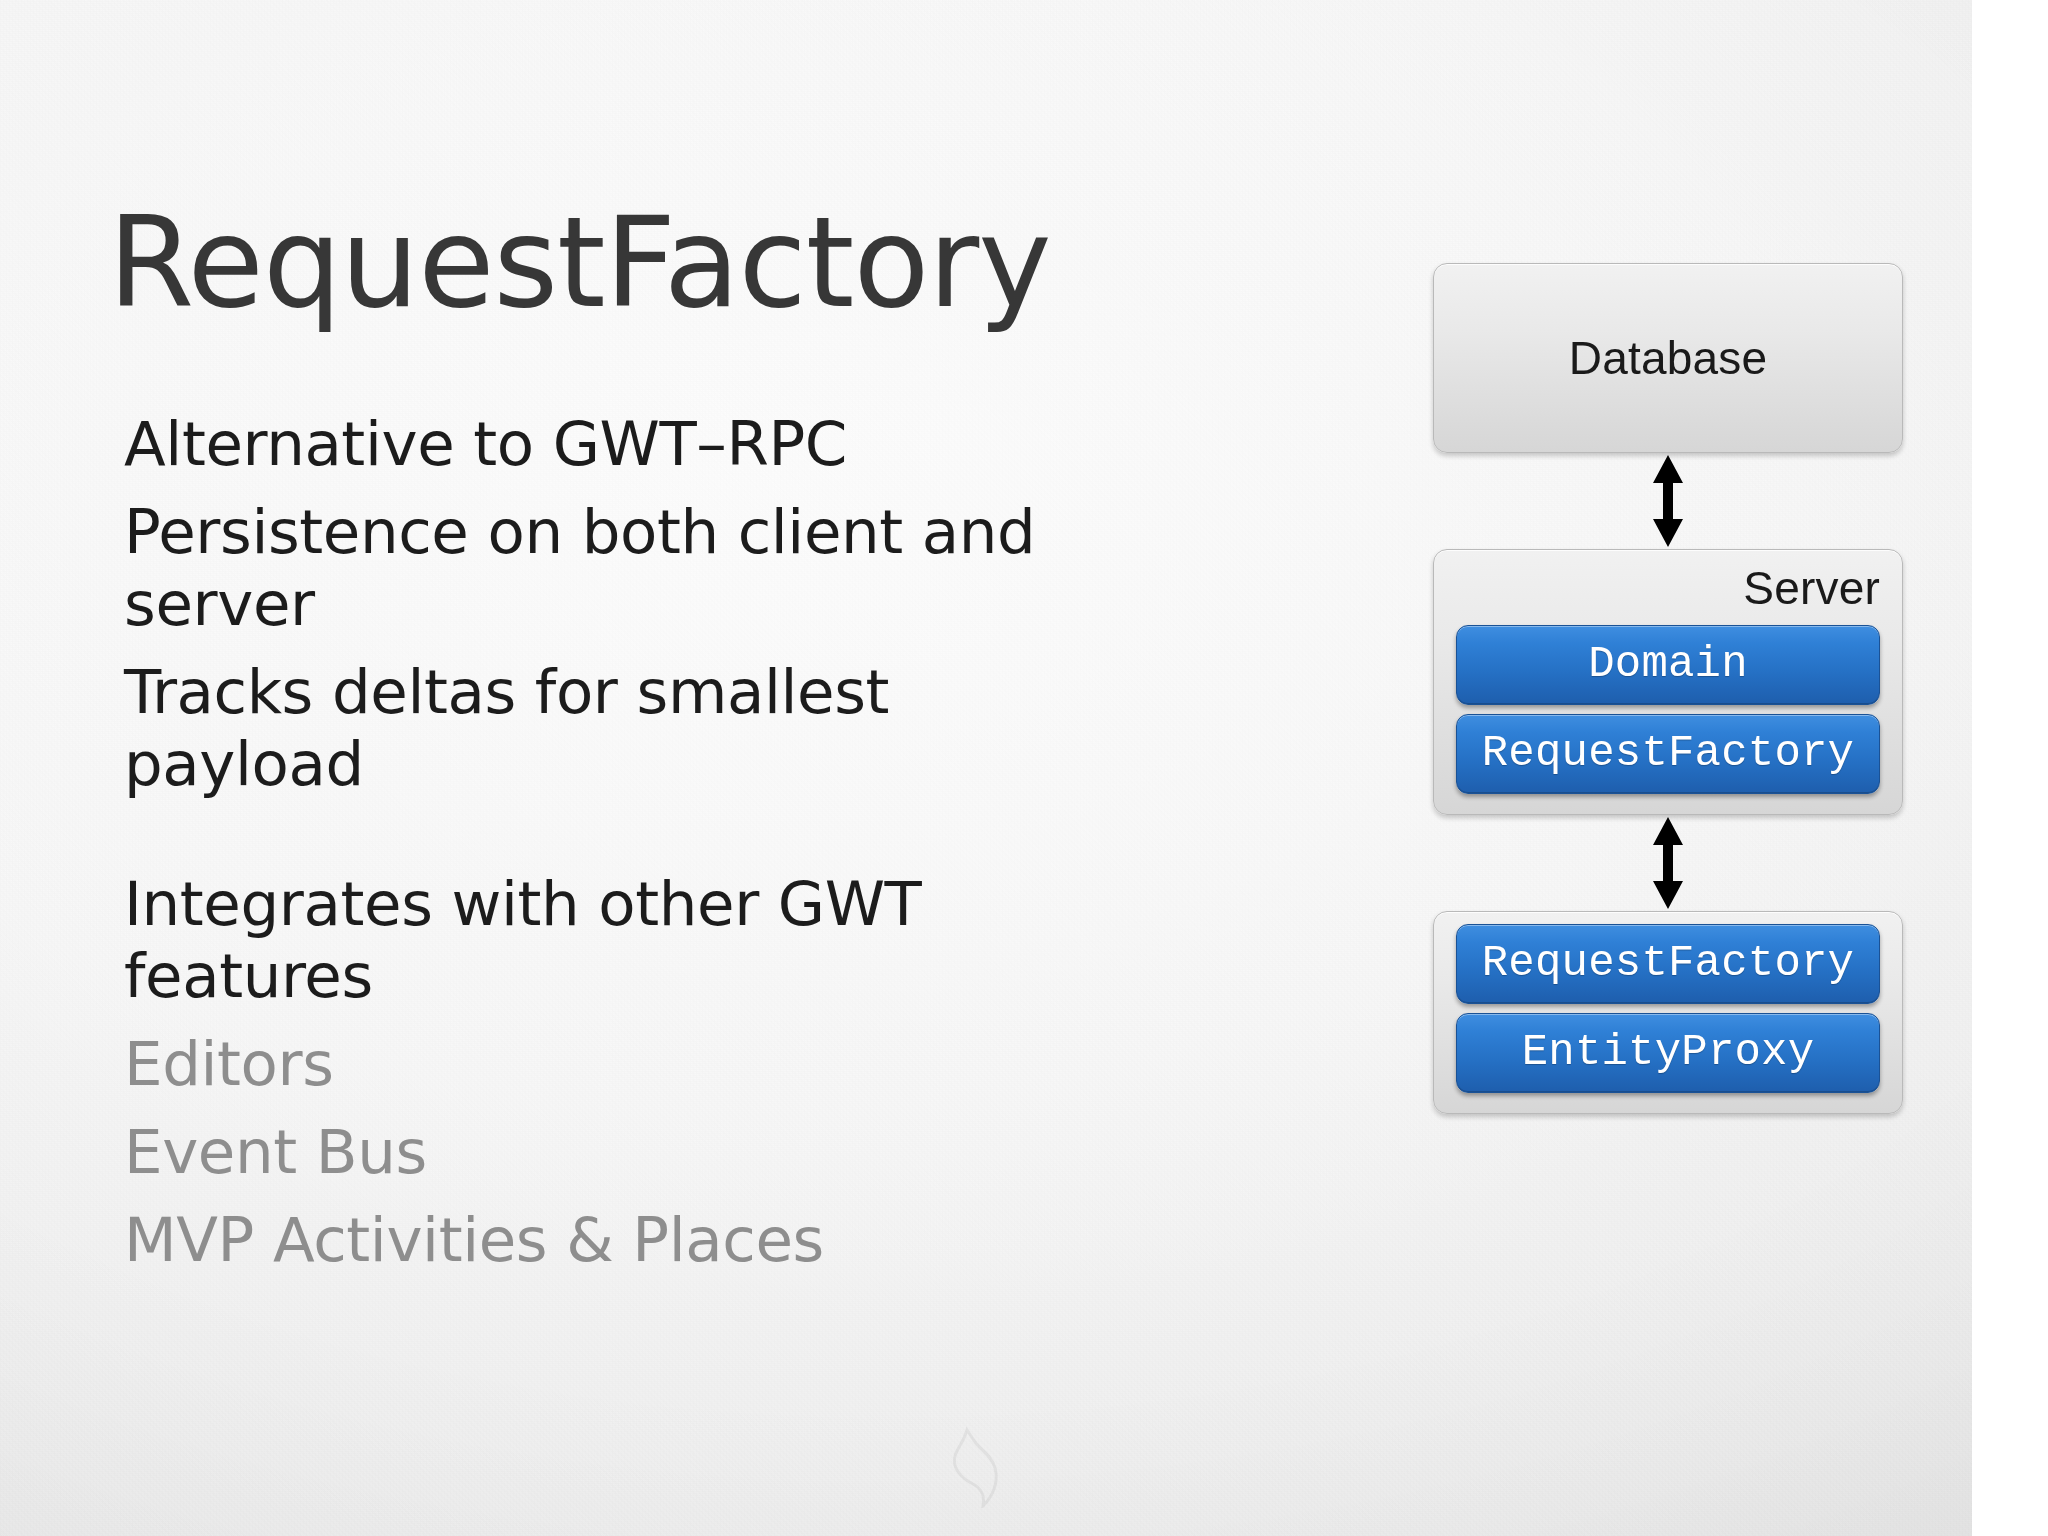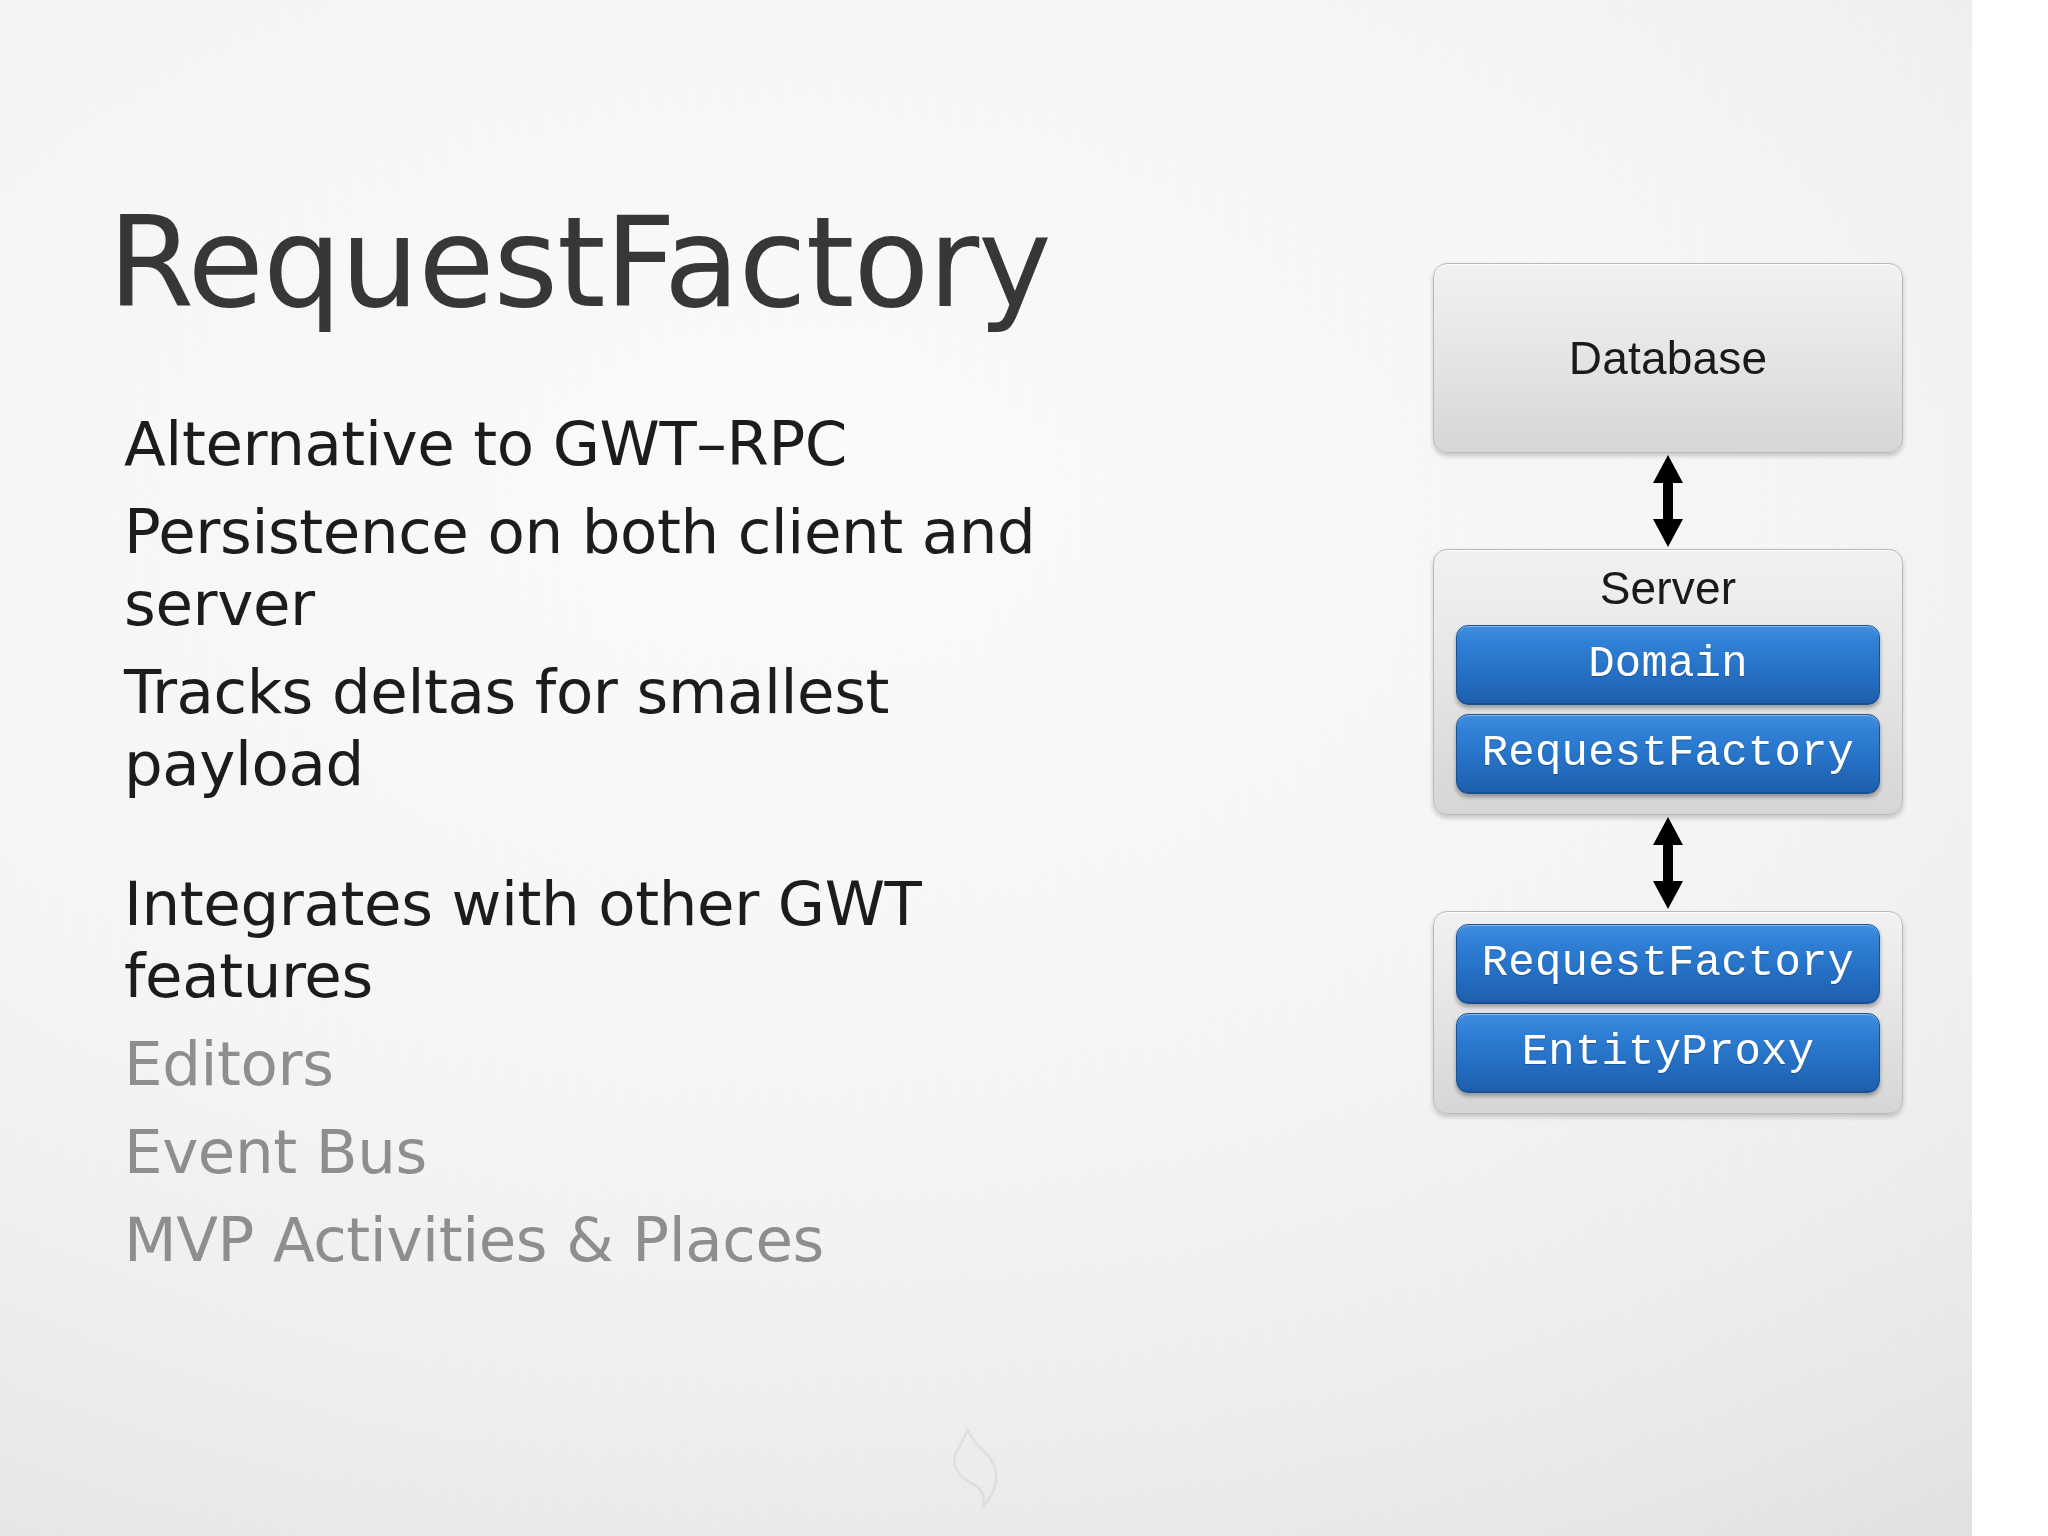--- a/index.html
+++ b/index.html
@@ -113,21 +113,21 @@
 
   .panel-group {
     padding: 12px 22px 20px 22px;
   }
 
   .panel-label {
     font-family: "Liberation Sans", sans-serif;
     font-size: 46px;
     font-weight: 400;
     color: #1a1a1a;
-    text-align: center;
+    text-align: right;
     line-height: 1.16;
     letter-spacing: .2px;
   }
   .panel-db .panel-label { margin-top: 2px; }
   .panel-group .panel-label { margin-bottom: 10px; }
 
   .chip {
     border-radius: 12px;
     border: 1px solid #1a5296;
     background: linear-gradient(to bottom,

